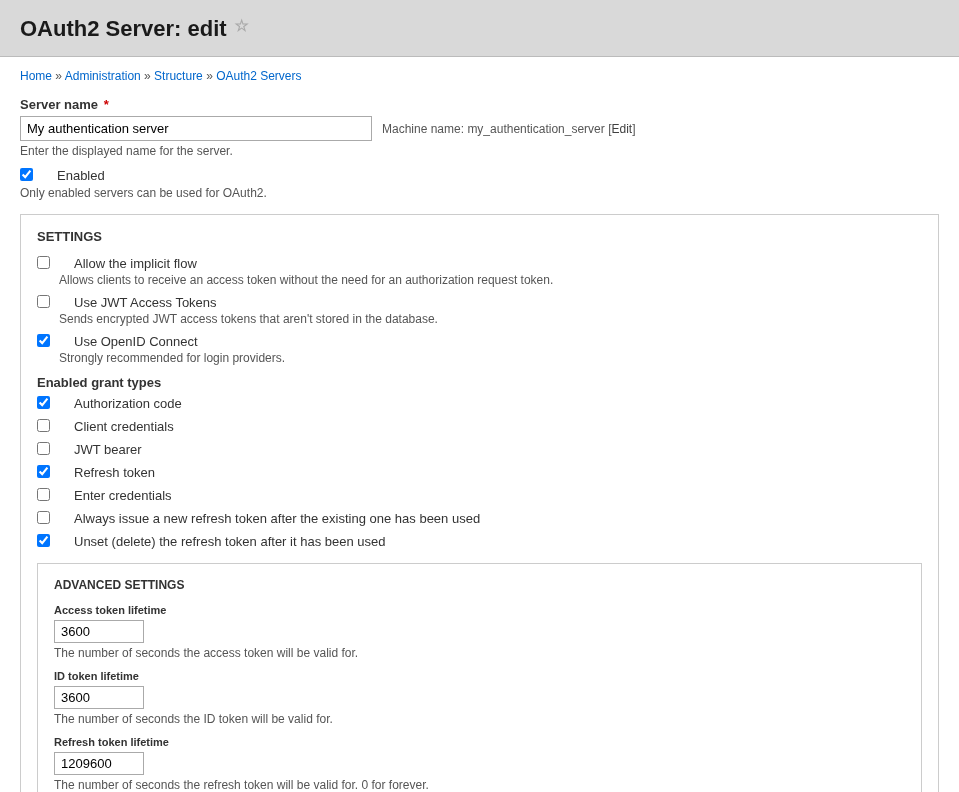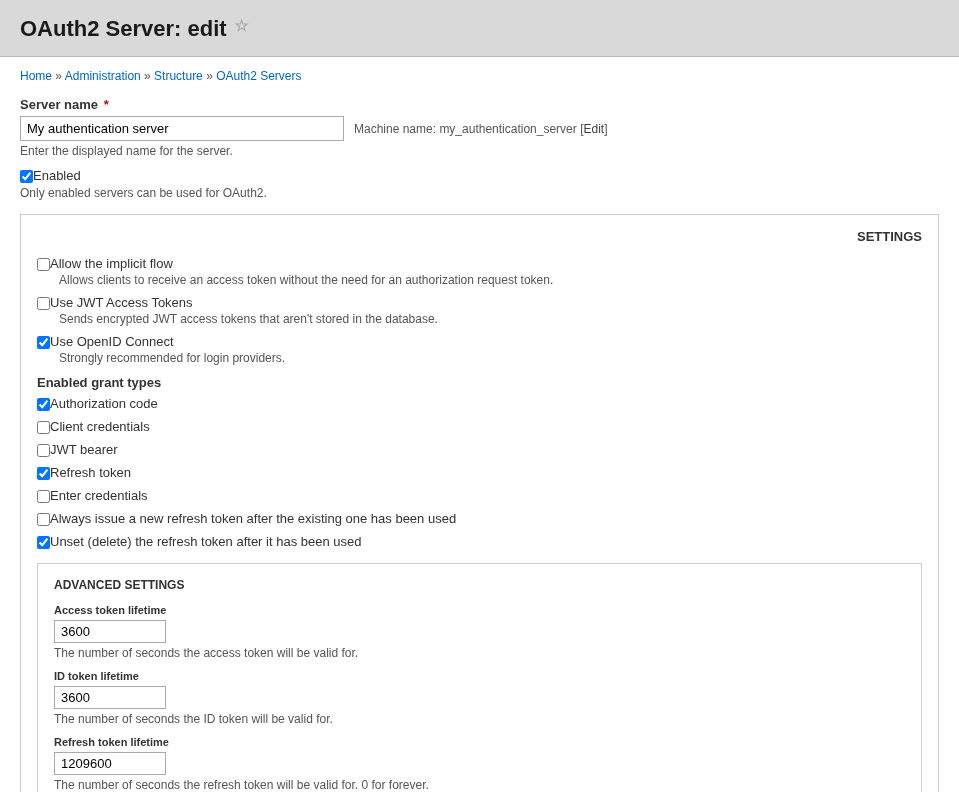--- a/index.html
+++ b/index.html
@@ -60,61 +60,60 @@
     }
     .field-row {
       display: flex;
       align-items: center;
       gap: 10px;
     }
     .text-input {
       border: 1px solid #aaa;
       padding: 4px 6px;
       font-size: 13px;
-      width: 324px;
+      width: 352px;
       background: #fff;
     }
     .machine-name {
       font-size: 12px;
       color: #555;
     }
     .machine-name a {
       color: #404040;
       text-decoration: none;
     }
     .field-hint {
       font-size: 12px;
       color: #555;
       margin-top: 3px;
     }
     .checkbox-row {
       display: flex;
-      align-items: flex-end;
-      gap: 0;
+      align-items: flex-start;
+      gap: 24px;
       margin-bottom: 2px;
     }
     .checkbox-label {
       font-size: 13px;
       color: #333;
     }
     .enabled-section {
       margin-bottom: 14px;
     }
     .settings-box {
       border: 1px solid #ccc;
       padding: 14px 16px;
       margin-bottom: 14px;
     }
     .settings-title {
       font-size: 13px;
       font-weight: bold;
       text-transform: uppercase;
       color: #333;
       margin-bottom: 12px;
-      text-align: right;
     }
     .setting-item {
       margin-bottom: 8px;
     }
     .setting-item .field-hint {
       margin-left: 22px;
       margin-top: 1px;
     }
     .grant-types-label {
       font-weight: bold;
@@ -138,21 +137,21 @@
     }
     .adv-field-label {
       font-weight: bold;
       font-size: 11px;
       margin-bottom: 4px;
     }
     .number-input {
       border: 1px solid #aaa;
       padding: 3px 6px;
       font-size: 13px;
-      width: 112px;
+      width: 90px;
       background: #fff;
     }
     input[type="checkbox"] {
       width: 13px;
       height: 13px;
       cursor: pointer;
     }
   </style>
 </head>
 <body>

